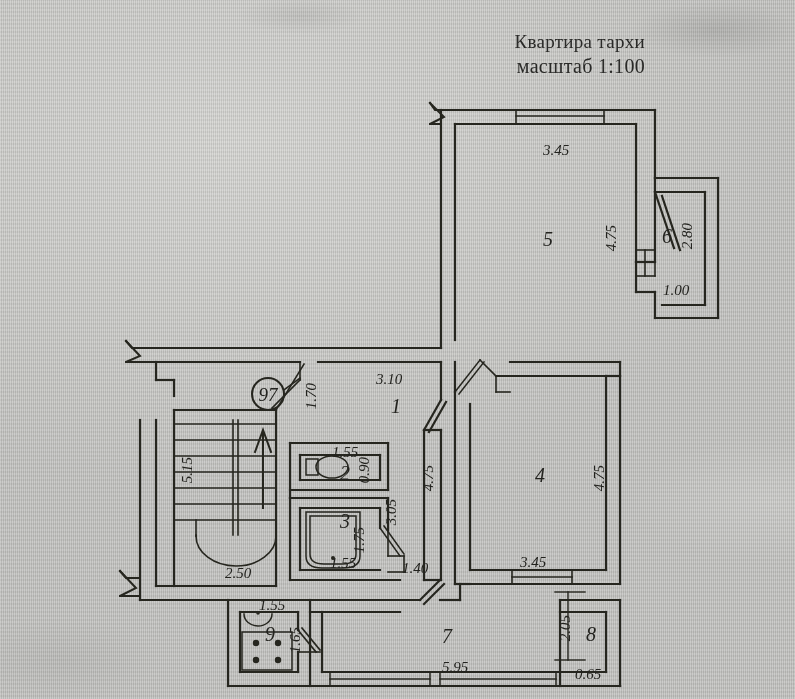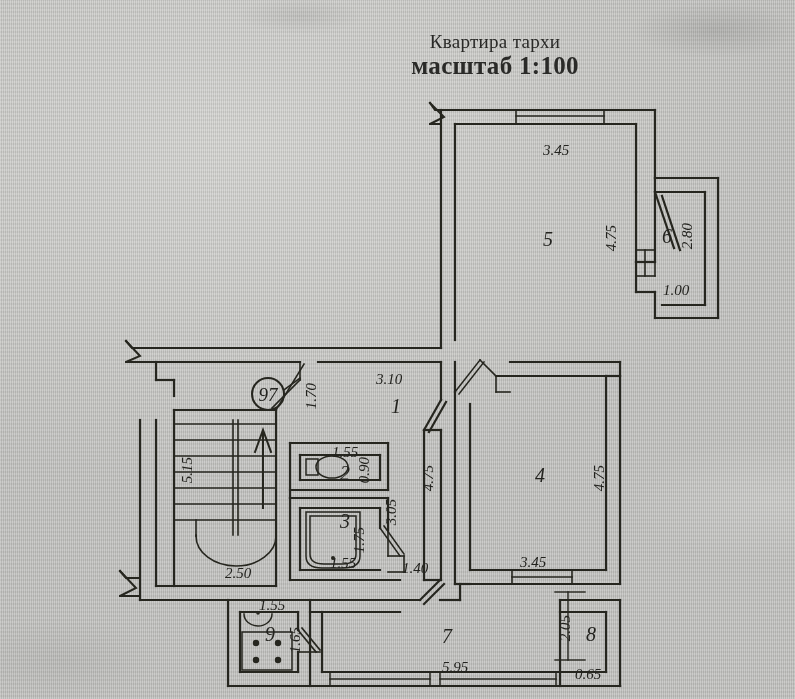--- a/index.html
+++ b/index.html
@@ -23,25 +23,25 @@
     position:absolute;inset:0;pointer-events:none;
     background:
       radial-gradient(ellipse 120px 40px at 715px 30px, rgba(90,90,88,.17), rgba(0,0,0,0) 70%),
       radial-gradient(ellipse 90px 26px at 300px 16px, rgba(90,90,88,.11), rgba(0,0,0,0) 70%),
       radial-gradient(ellipse 140px 60px at 60px 660px, rgba(120,120,118,.10), rgba(0,0,0,0) 70%),
       radial-gradient(ellipse 200px 90px at 770px 500px, rgba(255,255,255,.12), rgba(0,0,0,0) 70%);
   }
 
   
   .title{
-    position:absolute;text-align:center;width:300px;
+    position:absolute;text-align:right;width:300px;
     color:#2a2a28;letter-spacing:.3px;
   }
   .title .l1{font-size:19px;line-height:24px;}
-  .title .l2{font-size:25px;line-height:24px;font-weight:bold;}
+  .title .l2{font-size:20px;line-height:24px;}
 
   svg#plan{position:absolute;left:0;top:0;width:795px;height:699px;}
   svg#plan text{font-family:"Liberation Serif", serif;fill:#23231f;}
   .dim{font-size:15px;font-style:italic;}
   .rno{font-size:20px;font-style:italic;}
   .apt{font-size:19px;font-style:italic;}
 </style>
 </head>
 <body>
 

